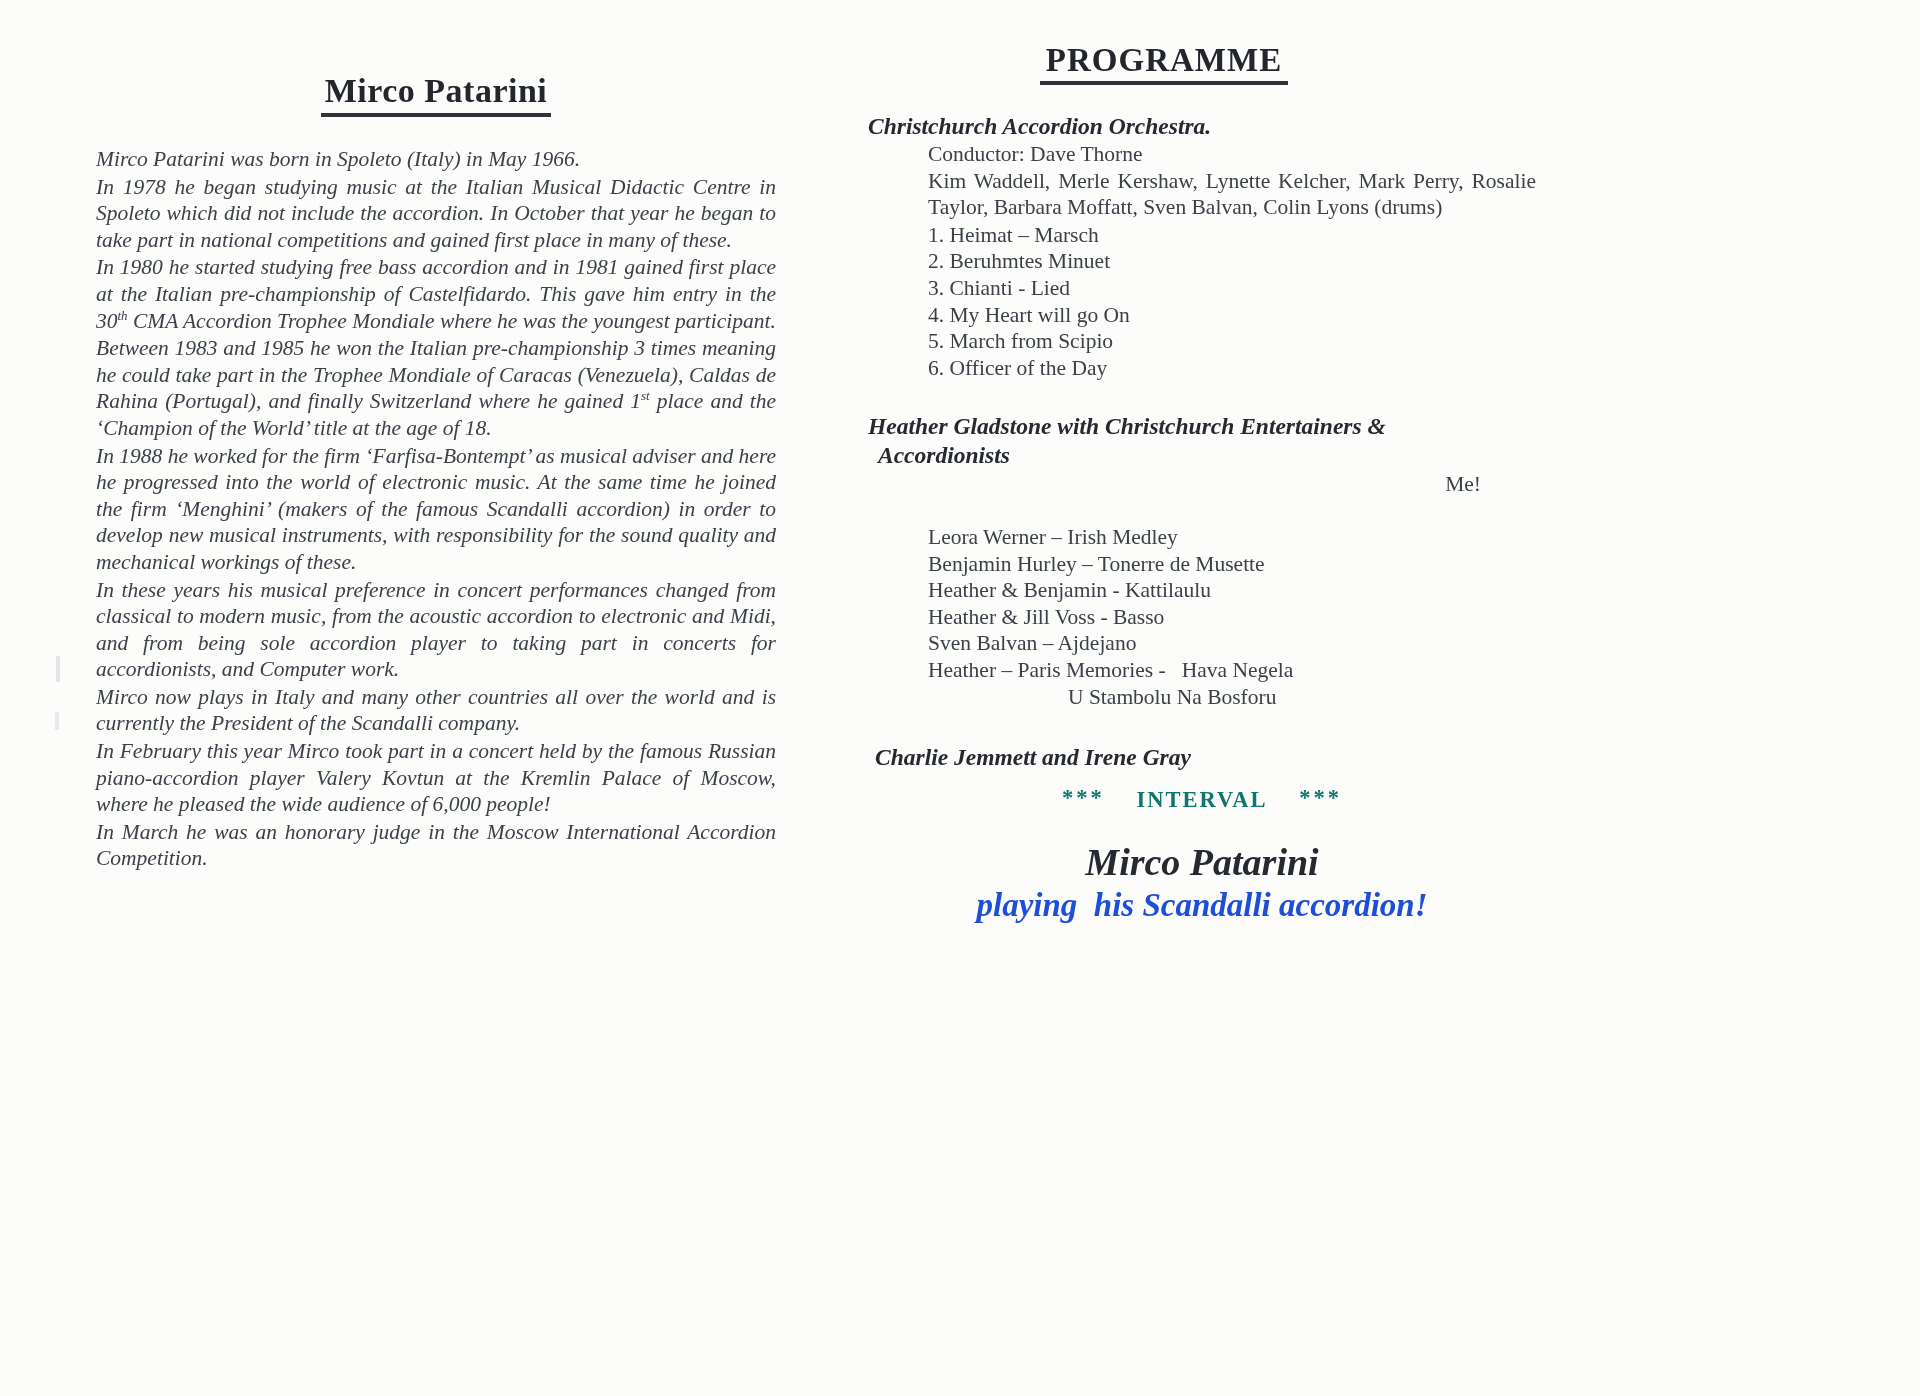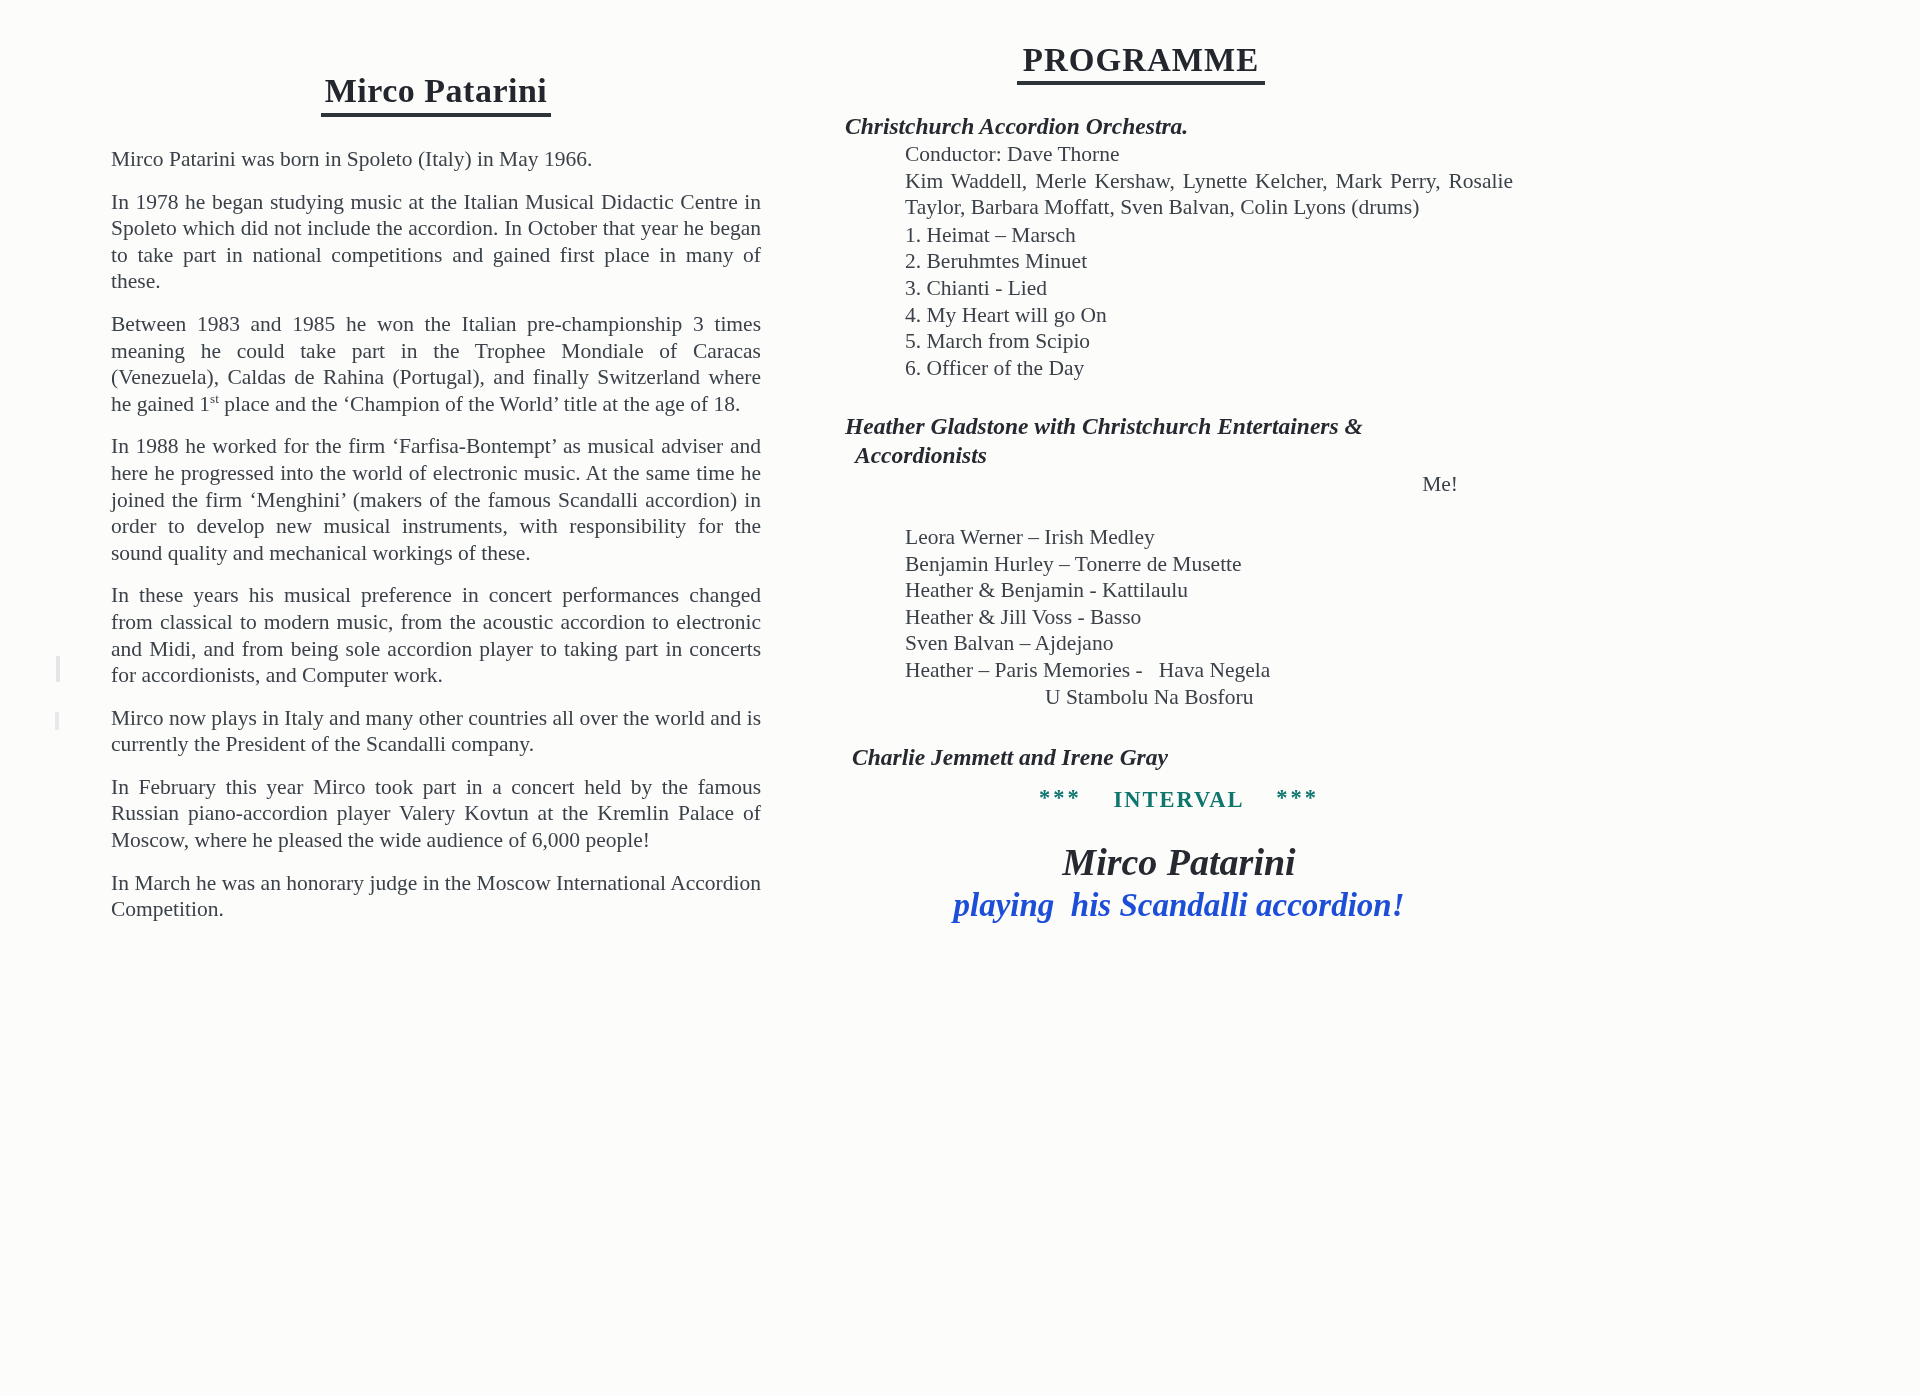--- a/index.html
+++ b/index.html
@@ -18,29 +18,30 @@
   .bio-title-wrap{text-align:center;margin-top:72px;}
   .bio-title{
     display:inline-block;
     font-size:34px;font-weight:bold;color:#23272d;
     padding:0 4px 3px 4px;
     border-bottom:4px solid #2e3338;
     letter-spacing:0.5px;
   }
   .bio-body{margin-top:29px;}
   .bio-p{
-    margin:16px;
+    margin:1px;
     font-size:21.5px;
     line-height:26.6px;
     text-align:justify;
+    font-style:italic;
   }
   .bio-p sup{font-size:13px;line-height:0;}
   
   .right-page{
-    position:absolute;left:845px;top:0;width:668px;
+    position:absolute;left:868px;top:0;width:668px;
   }
   .prog-title-wrap{text-align:center;margin-top:42px;margin-right:76px;}
   .prog-title{
     display:inline-block;
     font-size:33px;font-weight:bold;color:#23272d;
     letter-spacing:1px;
     padding:0 6px 2px 6px;
     border-bottom:4px solid #2e3338;
   }
   .section-heading{
@@ -86,20 +87,21 @@
 </head>
 <body>
 
 <div class="left-page">
   <div class="bio-title-wrap">
     <span class="bio-title">Mirco Patarini</span>
   </div>
   <div class="bio-body">
       <p class="bio-p">Mirco Patarini was born in Spoleto (Italy) in May 1966.</p>
       <p class="bio-p">In 1978 he began studying music at the Italian Musical Didactic Centre in Spoleto which did not include the accordion. In October that year he began to take part in national competitions and gained first place in many of these.</p>
+      <p class="bio-p">In 1980 he started studying free bass accordion and in 1981 gained first place at the Italian pre-championship of Castelfidardo. This gave him entry in the 30<sup>th</sup> CMA Accordion Trophee Mondiale where he was the youngest participant.</p>
       <p class="bio-p">Between 1983 and 1985 he won the Italian pre-championship 3 times meaning he could take part in the Trophee Mondiale of Caracas (Venezuela), Caldas de Rahina (Portugal), and finally Switzerland where he gained 1<sup>st</sup> place and the ‘Champion of the World’ title at the age of 18.</p>
       <p class="bio-p">In 1988 he worked for the firm ‘Farfisa-Bontempt’ as musical adviser and here he progressed into the world of electronic music. At the same time he joined the firm ‘Menghini’ (makers of the famous Scandalli accordion) in order to develop new musical instruments, with responsibility for the sound quality and mechanical workings of these.</p>
       <p class="bio-p">In these years his musical preference in concert performances changed from classical to modern music, from the acoustic accordion to electronic and Midi, and from being sole accordion player to taking part in concerts for accordionists, and Computer work.</p>
       <p class="bio-p">Mirco now plays in Italy and many other countries all over the world and is currently the President of the Scandalli company.</p>
       <p class="bio-p">In February this year Mirco took part in a concert held by the famous Russian piano-accordion player Valery Kovtun at the Kremlin Palace of Moscow, where he pleased the wide audience of 6,000 people!</p>
       <p class="bio-p">In March he was an honorary judge in the Moscow International Accordion Competition.</p>
     </div>
 </div>
 
 <div class="right-page">

